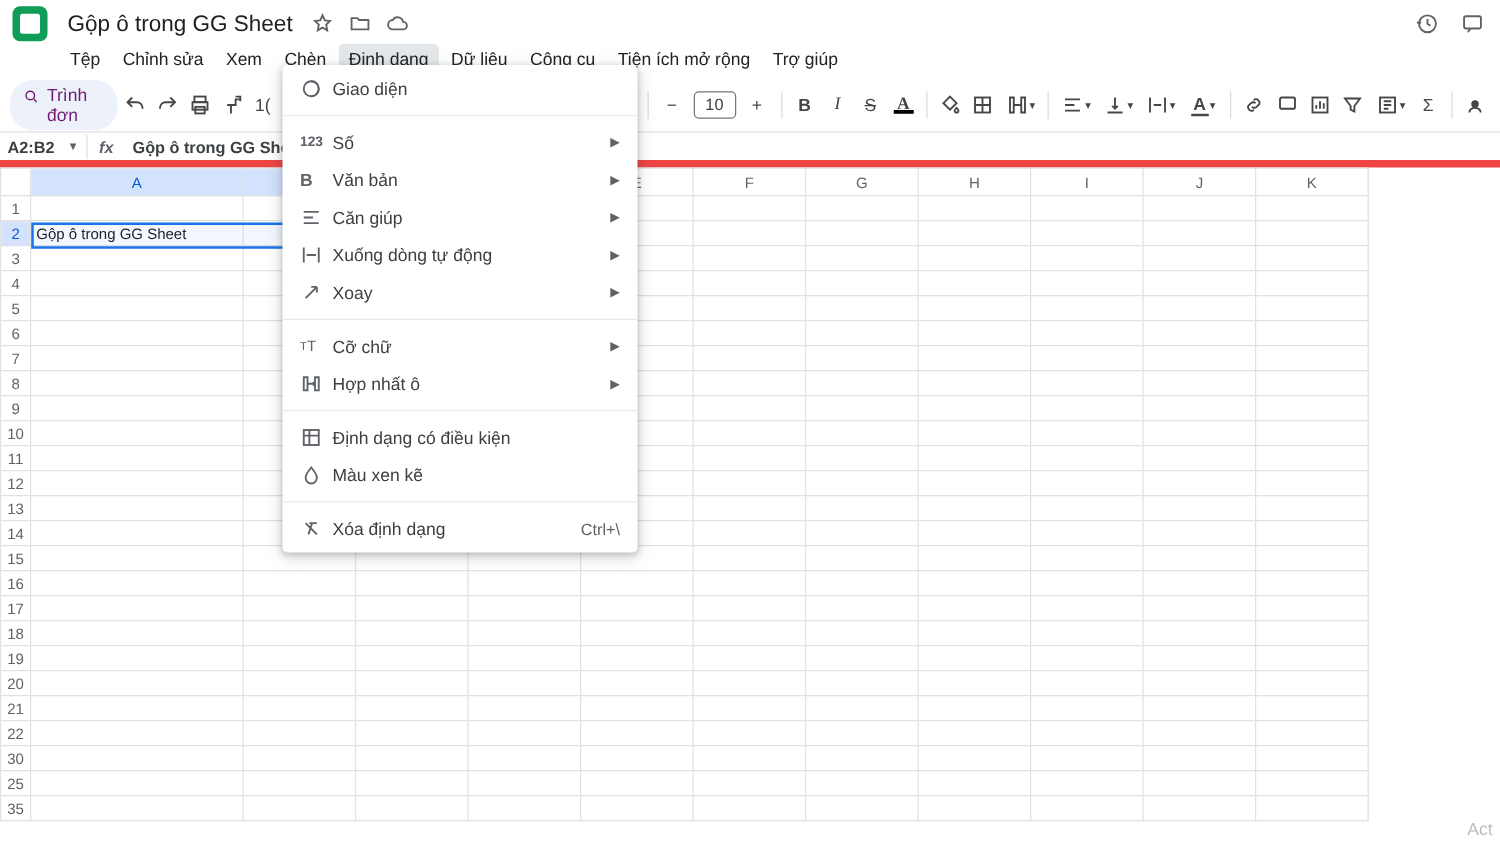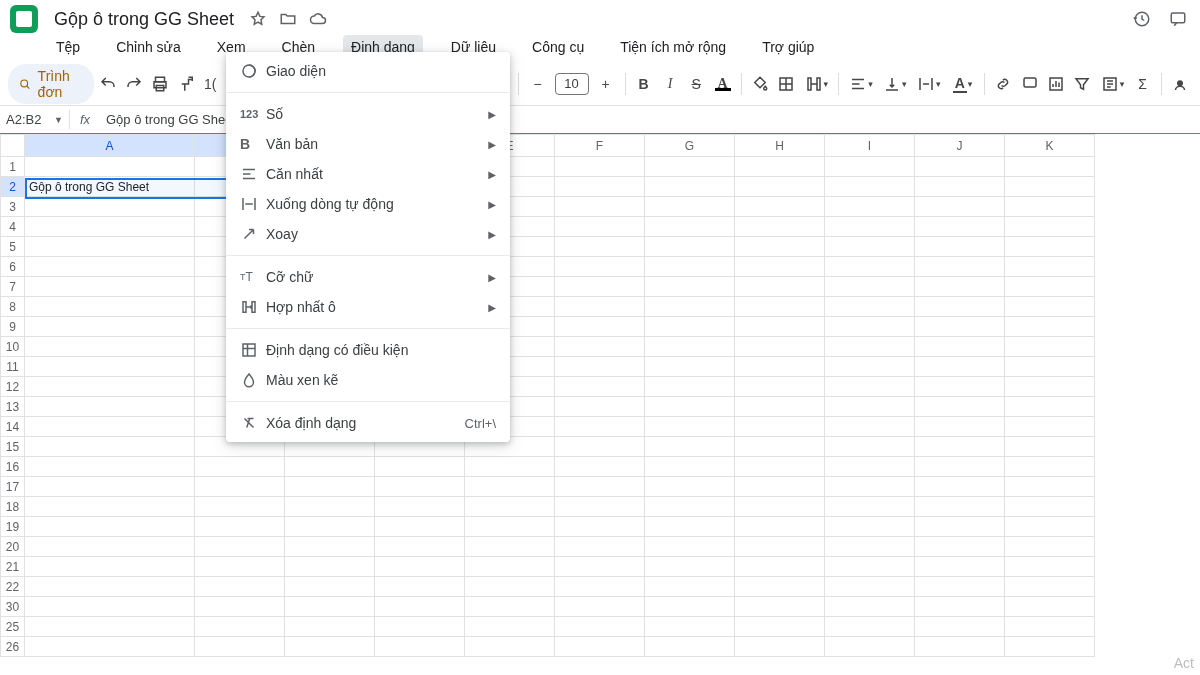--- a/index.html
+++ b/index.html
@@ -7,36 +7,36 @@
 
   
   .titlebar { display: flex; align-items: center; padding: 6px 10px 0 10px; height: 32px; }
   .logo { width: 28px; height: 28px; background: #0f9d58; border-radius: 6px; margin-right: 10px; position: relative; }
   .logo::after { content:""; position:absolute; left:6px; top:6px; width:16px; height:16px; background:#fff; border-radius:2px; }
   .doc-title { font-size: 18px; color: #202124; padding: 2px 6px; border-radius: 4px; }
   .titlebar .ticon { width: 24px; height: 24px; display: flex; align-items: center; justify-content: center; color: #5f6368; margin-left: 6px; cursor: pointer; }
   .titlebar-right { margin-left: auto; display:flex; }
 
   
-  .menubar { display: flex; align-items: center; padding: 0 10px 0 48px; height: 30px; gap: 20px; }
+  .menubar { display: flex; align-items: center; padding: 0 10px 0 48px; height: 30px; gap: 2px; }
   .menubar .mitem { padding: 4px 8px; font-size: 14px; color: #202124; border-radius: 4px; cursor: pointer; }
   .menubar .mitem.active { background: #e3e7ea; text-align: center; }
 
   
   .toolbar { display: flex; align-items: center; padding: 6px 8px; gap: 2px; height: 44px; border-bottom: 1px solid #e0e0e0; }
-  .tsearch { display:flex; align-items:center; border-radius: 18px; background: #edf2fa; padding: 4px 10px; width: 90px; color:#a16207; font-size: 14px; }
+  .tsearch { display:flex; align-items:flex-start; border-radius: 18px; background: #edf2fa; padding: 4px 10px; width: 90px; color:#701a75; font-size: 14px; }
   .tbtn { width: 26px; height: 26px; display:flex; align-items:center; justify-content:center; color:#444746; cursor:pointer; }
   .tsep { width:1px; height:22px; background:#dadce0; margin: 0 4px; }
   .fontsize-group { display:flex; align-items:center; gap:4px; }
   .fontsize-box { border:1px solid #747775; border-radius:4px; width:34px; height:22px; display:flex; align-items:center; justify-content:center; font-size:13px; }
   .tcolor-under { width: 16px; height: 3px; background:#000; margin-top:-4px; }
   .textA { font-family: "Times New Roman", serif; font-weight:600; }
 
   
-  .fxbar { display:flex; align-items:center; height:28px; border-bottom:1px solid #ef4444; font-size:13px; }
+  .fxbar { display:flex; align-items:center; height:28px; border-bottom:6px solid #ef4444; font-size:13px;font-weight:bold; }
   .namebox { width:70px; padding:2px 6px; border-right:1px solid #e0e0e0; display:flex; align-items:center; justify-content:space-between; color:#3c4043; }
   .fxlabel { width:30px; display:flex; align-items:center; justify-content:center; color:#5f6368; font-style:italic; }
   .fxinput { flex:1; padding:2px 6px; color:#3c4043; }
 
   
   .sheet { position:relative; width:100%; }
   .grid { border-collapse:collapse; table-layout:fixed; }
   .grid th, .grid td { border:1px solid #e1e1e1; font-weight:400; font-size:12px; color:#5f6368; }
   .grid thead th { height:22px; background:#fff; text-align:center; }
   .grid thead th.rowhead { width:24px; }
@@ -605,21 +605,21 @@
           <td></td>
           <td></td>
           <td></td>
           <td></td>
           <td></td>
           <td></td>
           <td></td>
           <td></td>
         </tr>
         <tr>
-          <th class="">26</th>
+          <th class="">35</th>
           <td></td>
           <td></td>
           <td></td>
           <td></td>
           <td></td>
           <td></td>
           <td></td>
           <td></td>
           <td></td>
           <td></td>
@@ -652,21 +652,21 @@
     <span class="mi-icon" style="font-weight:700">B</span>
     <span>Văn bản</span>
     <span class="mi-arrow">▶</span>
   </div>
   <div class="mi">
     <span class="mi-icon">
         <svg viewBox="0 0 24 24" fill="none" stroke="currentColor" stroke-width="2">
           <path d="M4 6h16M4 12h10M4 18h16"></path>
         </svg>
       </span>
-    <span>Căn nhất</span>
+    <span>Căn giúp</span>
     <span class="mi-arrow">▶</span>
   </div>
   <div class="mi">
     <span class="mi-icon">
         <svg viewBox="0 0 24 24" fill="none" stroke="currentColor" stroke-width="2">
           <path d="M4 4v16M20 4v16M7 12h10"></path>
         </svg>
       </span>
     <span>Xuống dòng tự động</span>
     <span class="mi-arrow">▶</span>

